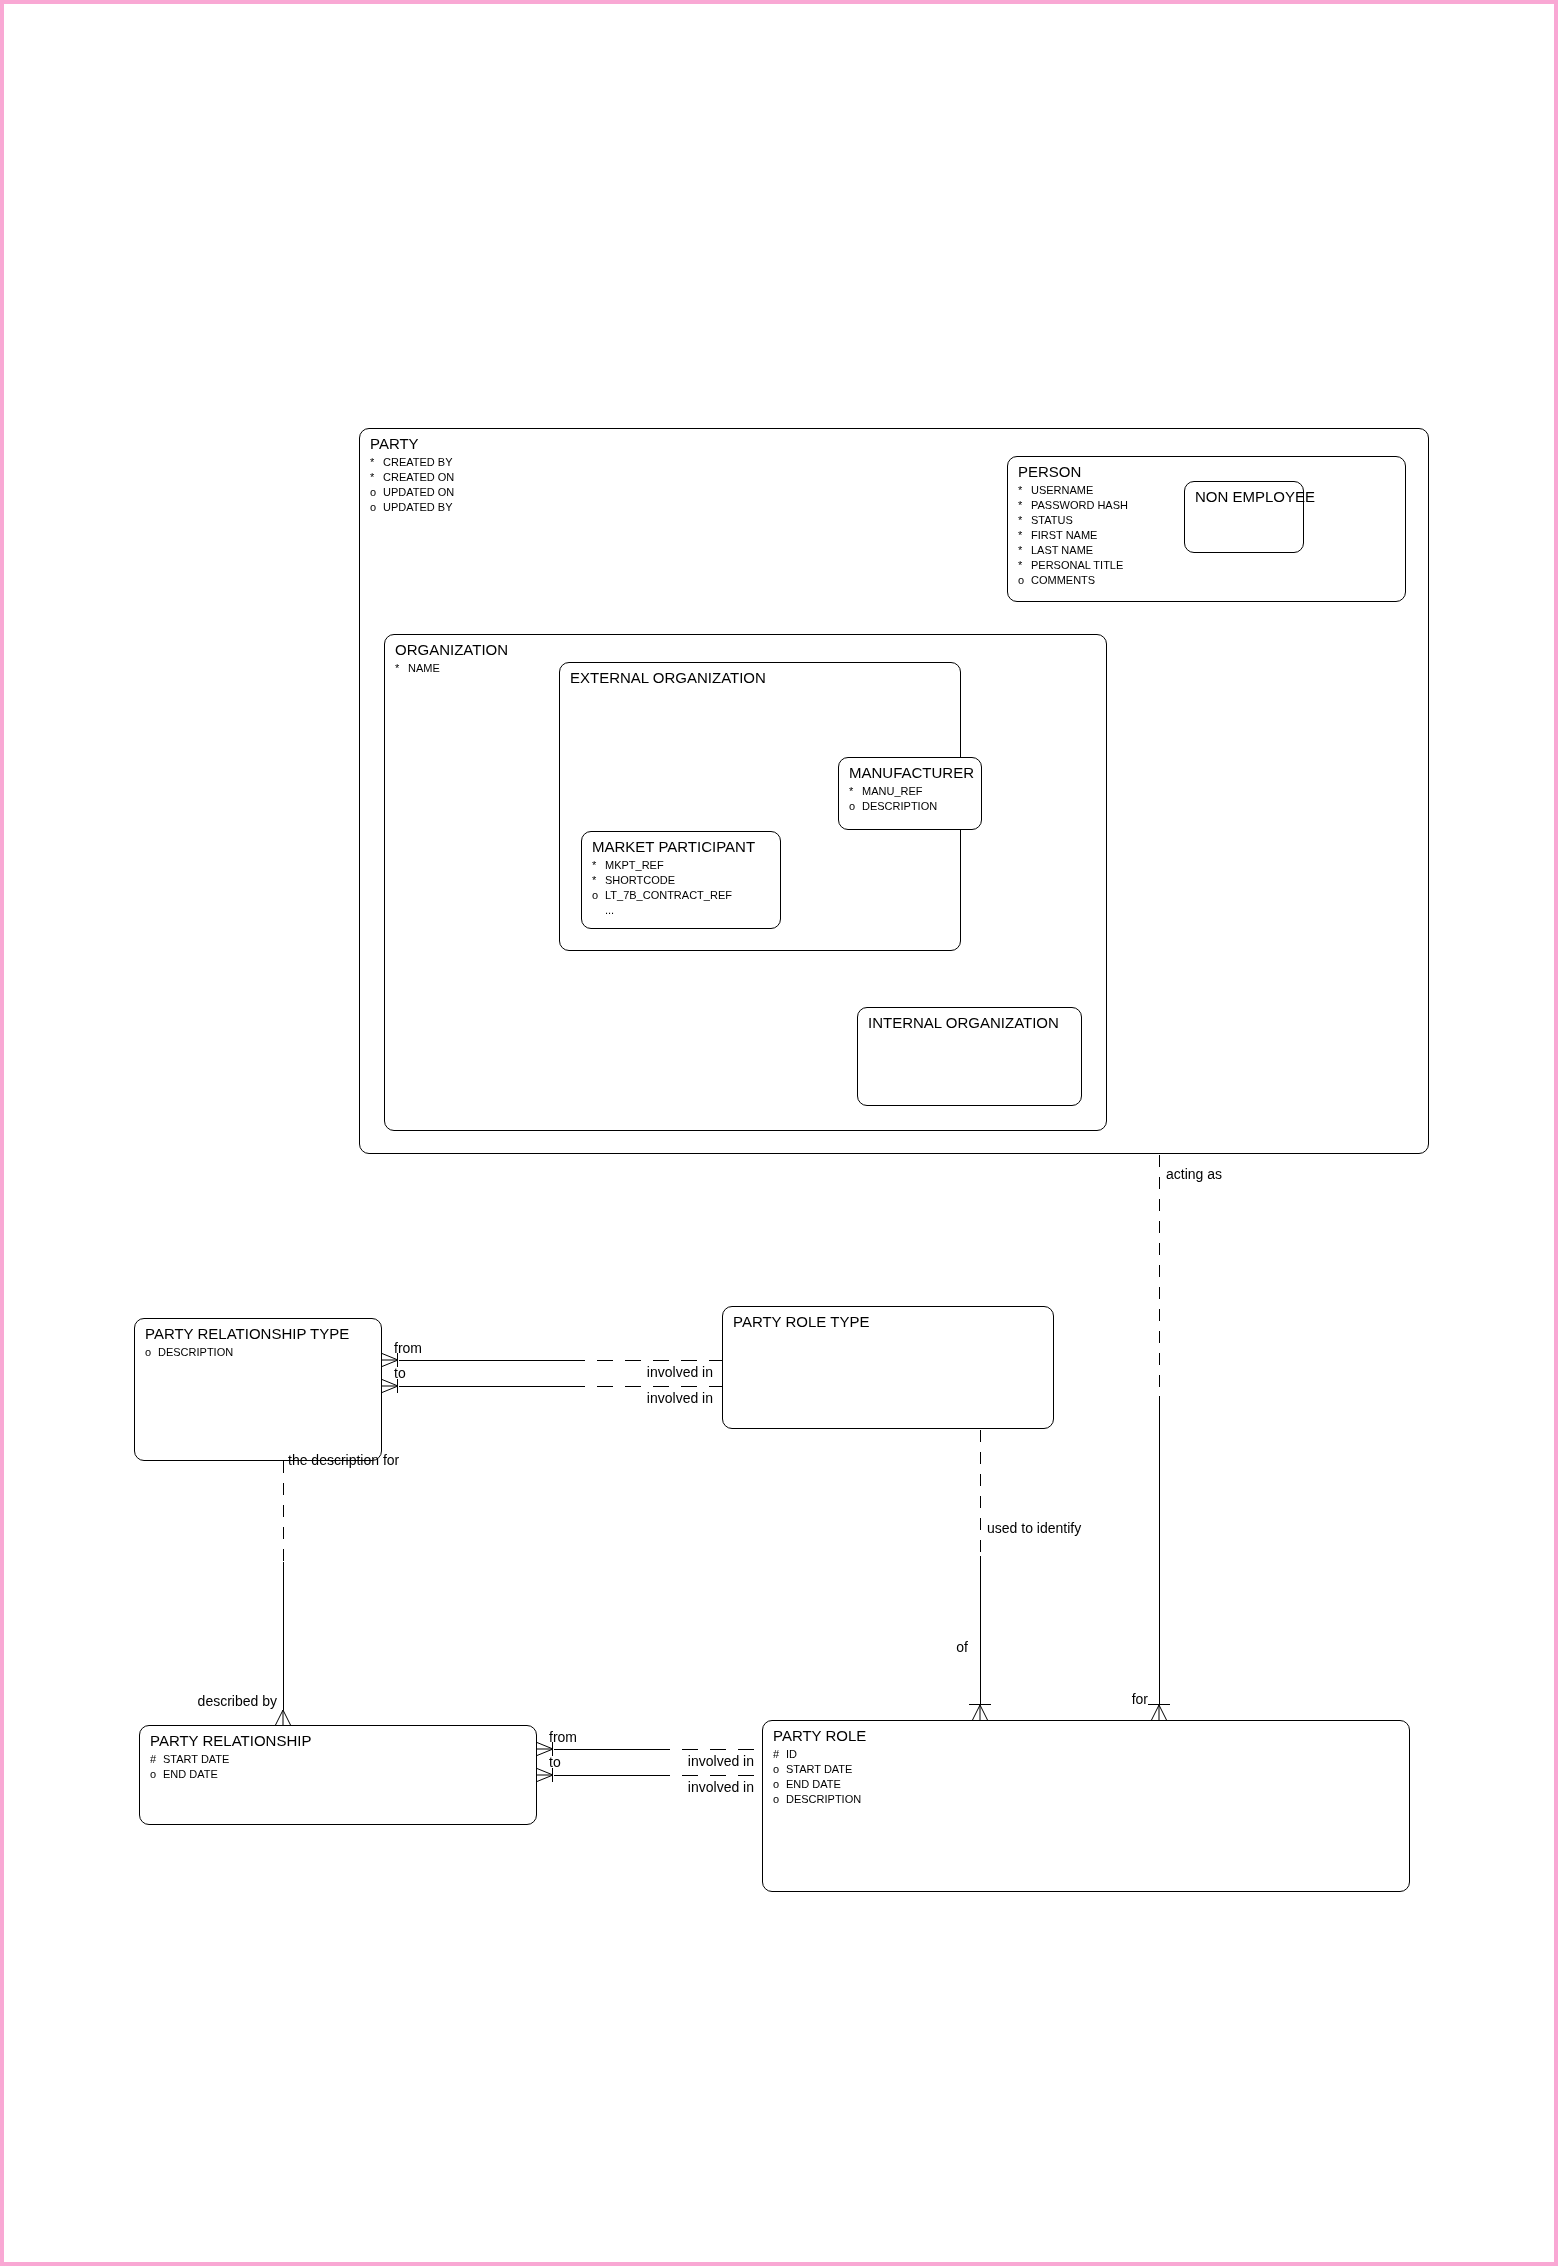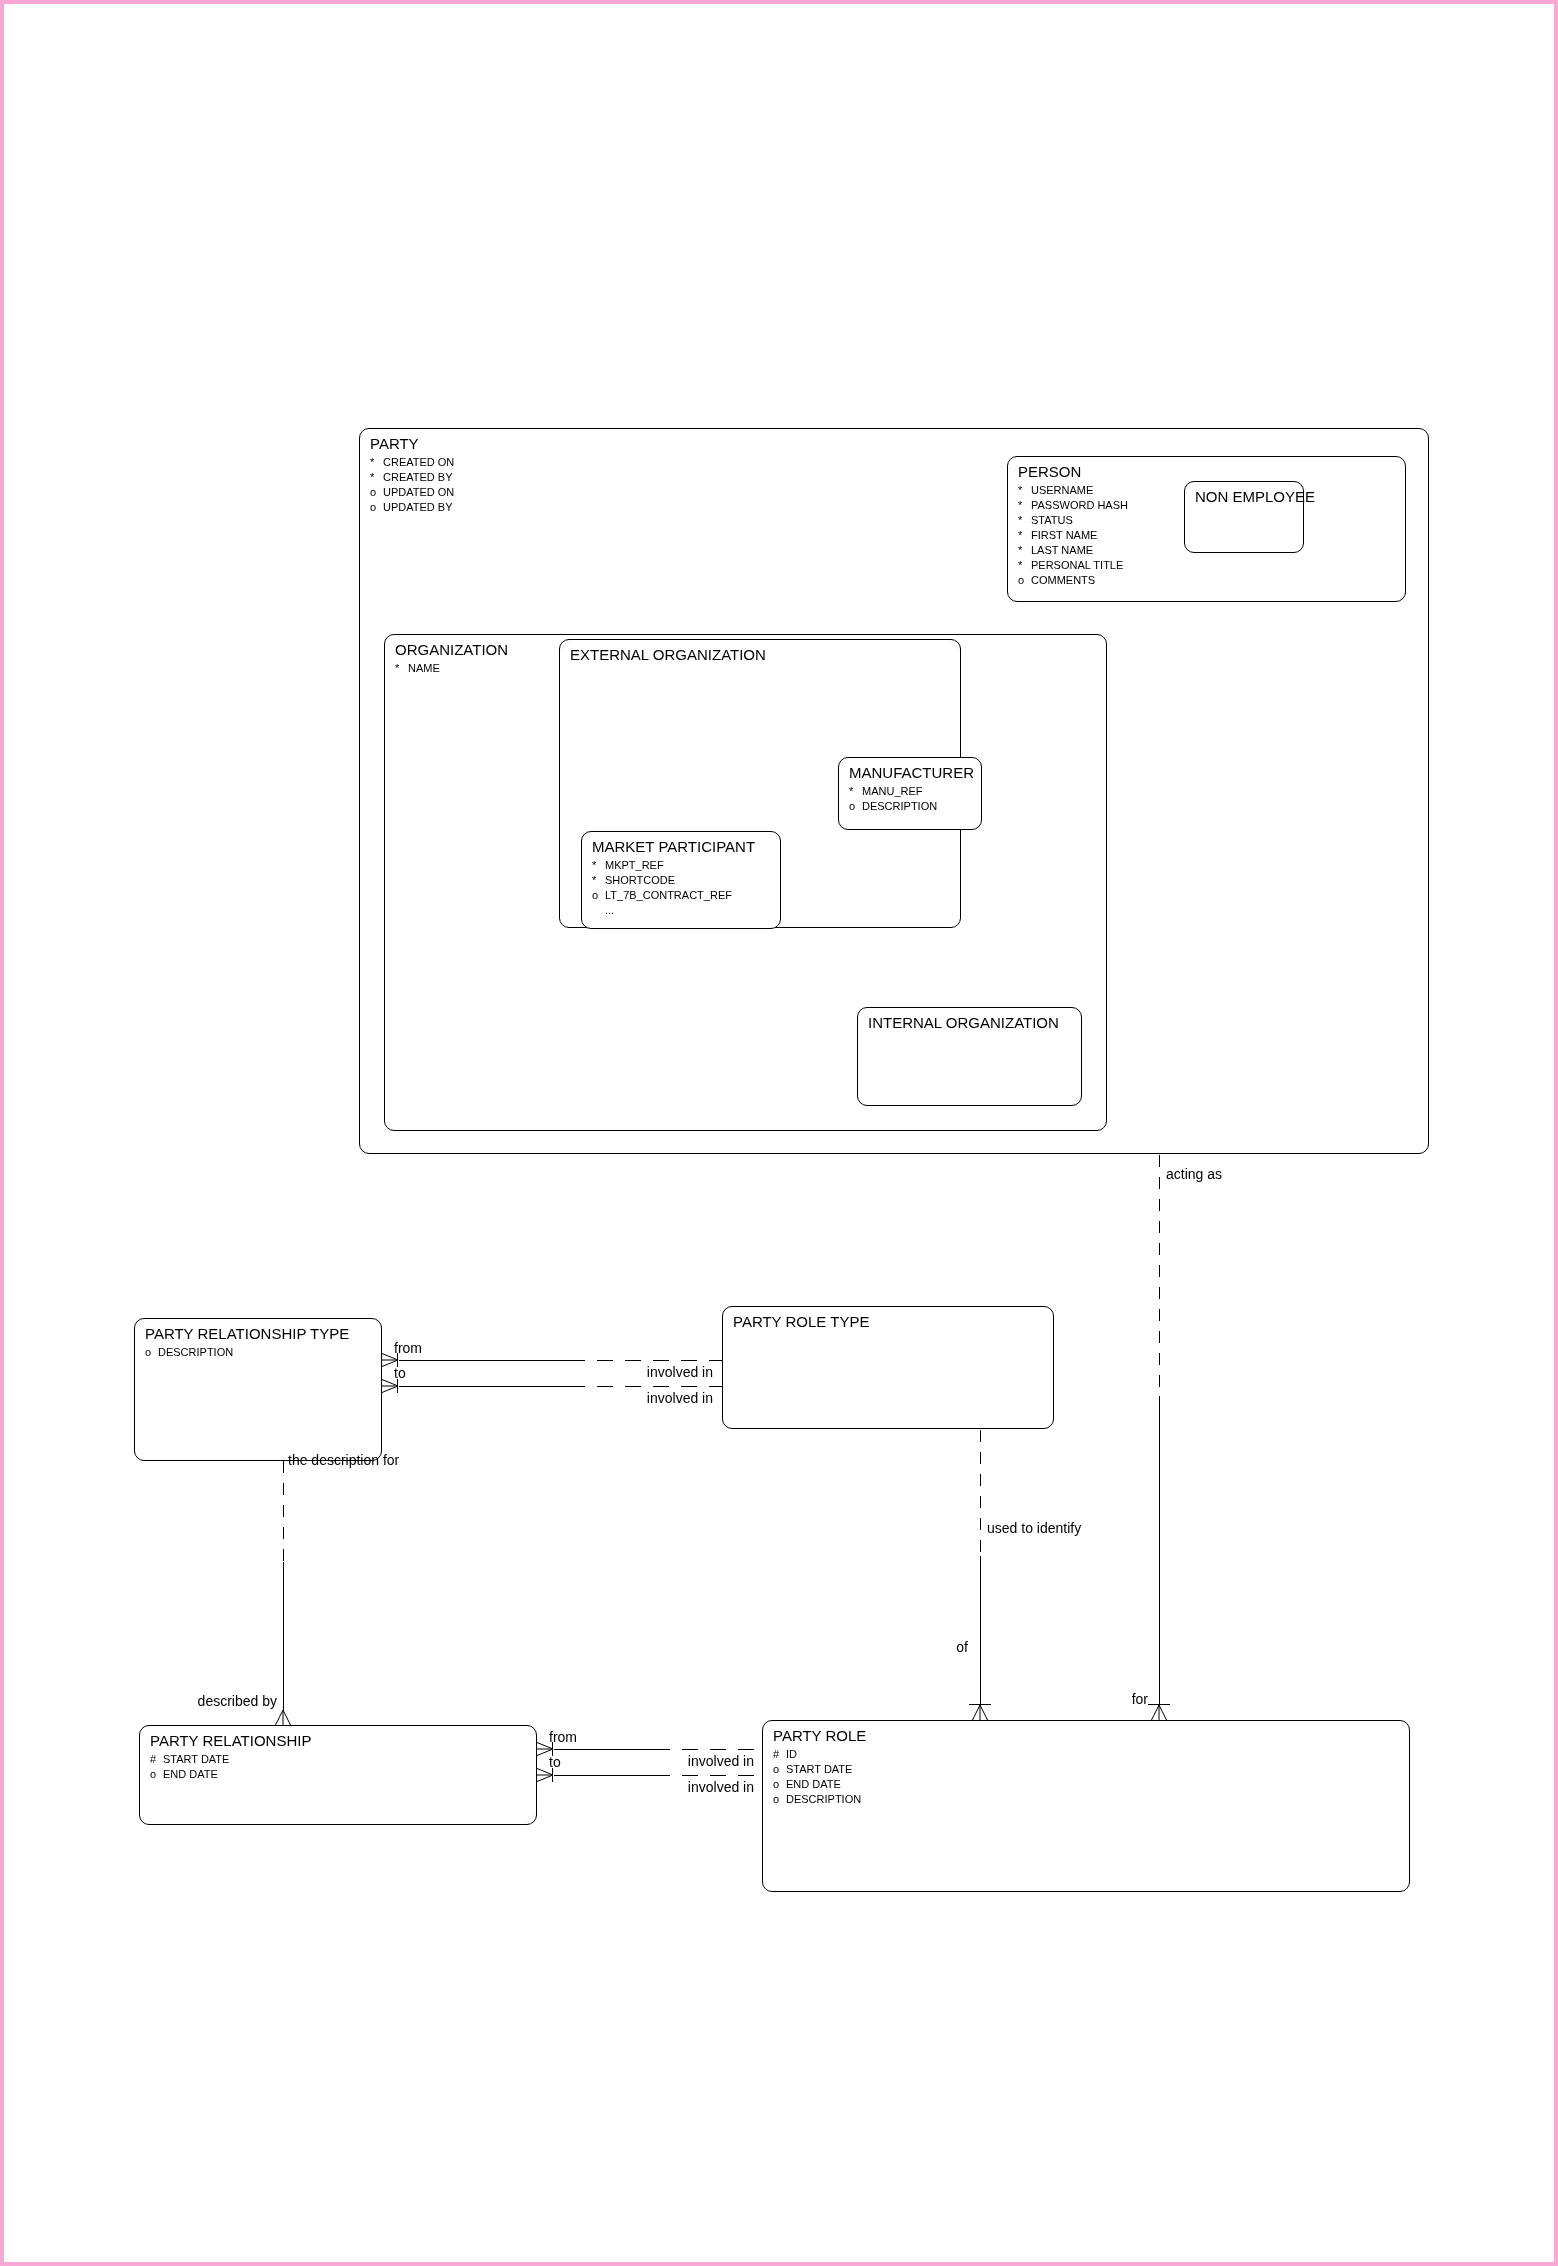--- a/index.html
+++ b/index.html
@@ -29,22 +29,22 @@
   .foot{position:absolute;}
 </style>
 </head>
 <body>
 
 <div class="page">
 
   <div class="entity" style="left:355px;top:424px;width:1070px;height:726px">
     <div class="etitle">PARTY</div>
     <div class="attrs">
+      <div class="attr"><span class="mk">*</span><span>CREATED BY</span></div>
       <div class="attr"><span class="mk">*</span><span>CREATED ON</span></div>
-      <div class="attr"><span class="mk">*</span><span>CREATED BY</span></div>
       <div class="attr"><span class="mk">o</span><span>UPDATED ON</span></div>
       <div class="attr"><span class="mk">o</span><span>UPDATED BY</span></div>
     </div>
   </div>
 
   <div class="entity" style="left:1003px;top:452px;width:399px;height:146px">
     <div class="etitle">PERSON</div>
     <div class="attrs">
       <div class="attr"><span class="mk">*</span><span>USERNAME</span></div>
       <div class="attr"><span class="mk">*</span><span>PASSWORD HASH</span></div>
@@ -60,21 +60,21 @@
     <div class="etitle">NON EMPLOYEE</div>
   </div>
 
   <div class="entity" style="left:380px;top:630px;width:723px;height:497px">
     <div class="etitle">ORGANIZATION</div>
     <div class="attrs">
       <div class="attr"><span class="mk">*</span><span>NAME</span></div>
     </div>
   </div>
 
-  <div class="entity" style="left:555px;top:635px;width:402px;height:289px">
+  <div class="entity" style="left:555px;top:658px;width:402px;height:289px">
     <div class="etitle">EXTERNAL ORGANIZATION</div>
   </div>
 
   <div class="entity" style="left:834px;top:753px;width:144px;height:73px">
     <div class="etitle">MANUFACTURER</div>
     <div class="attrs">
       <div class="attr"><span class="mk">*</span><span>MANU_REF</span></div>
       <div class="attr"><span class="mk">o</span><span>DESCRIPTION</span></div>
     </div>
   </div>

